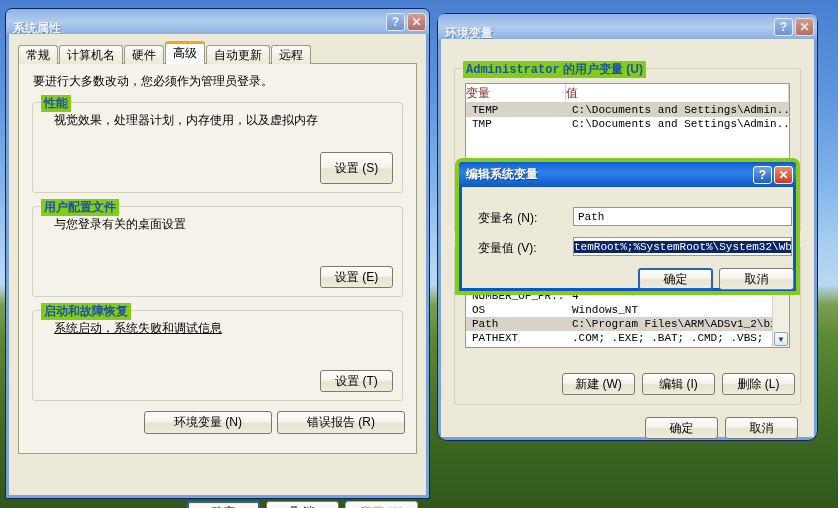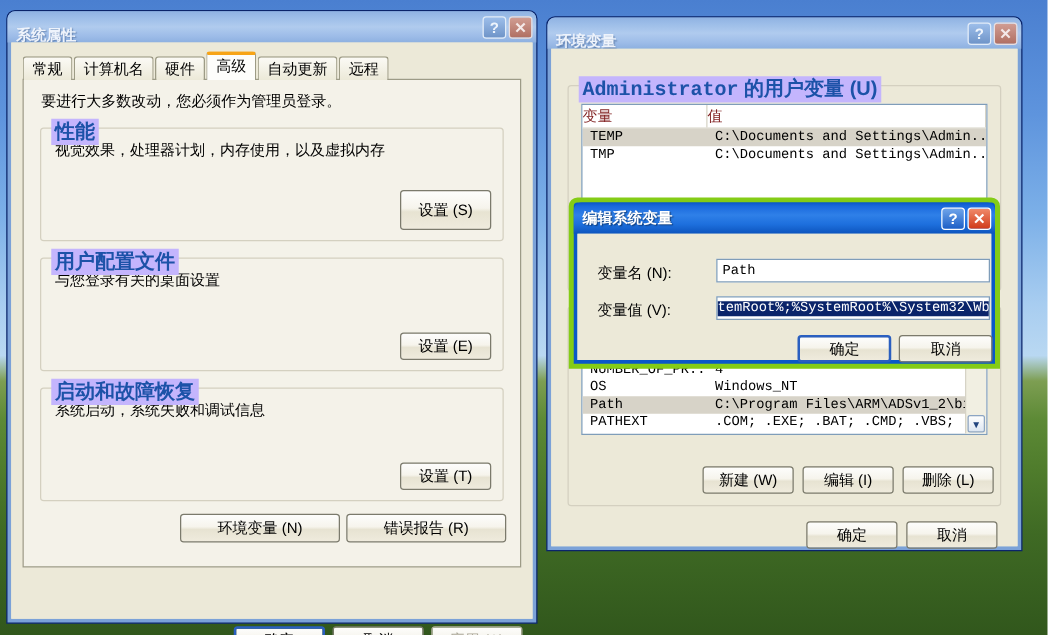--- a/index.html
+++ b/index.html
@@ -88,24 +88,24 @@
   .tabnote { font-size: 12px; color: #000; margin: 9px 0 0 14px; }
   
   .group {
     position: absolute;
     border: 1px solid #d4d0c0;
     border-radius: 3px;
     box-sizing: border-box;
   }
   .group > .glegend {
     position: absolute; top: -8px; left: 8px;
-    background: #c4b5fd; padding: 0 3px;
-    font-size: 16px; color: #1c52a8; font-weight: bold;
-  }
-  .gtext { font-size: 12px; color: #000; margin: 9px 0 0 11px; }
+    background: #84cc16; padding: 0 3px;
+    font-size: 12px; color: #1c52a8; font-weight: bold;
+  }
+  .gtext { font-size: 12px; color: #000; margin: 9px 0 0 21px; }
   
   .btn {
     font-family: "Liberation Sans", sans-serif;
     font-size: 12px; color: #000;
     background: linear-gradient(180deg,#fdfdfc 0%,#f6f4ec 45%,#e7e3d2 55%,#efebdd 100%);
     border: 1px solid #7b7a6c;
     border-radius: 3px;
     display: flex; align-items: center; justify-content: center;
     box-sizing: border-box;
     white-space: nowrap;
@@ -188,37 +188,37 @@
         <div class="gtext">视觉效果，处理器计划，内存使用，以及虚拟内存</div>
         <div class="btn" style="position:absolute; right:9px; bottom:8px; width:73px; height:32px;">设置 (S)</div>
       </div>
 
       <div class="group" style="left:13px; top:142px; right:13px; height:91px;">
         <div class="glegend">用户配置文件</div>
         <div class="gtext">与您登录有关的桌面设置</div>
         <div class="btn" style="position:absolute; right:9px; bottom:8px; width:73px; height:22px;">设置 (E)</div>
       </div>
 
-      <div class="group" style="left:13px; top:246px; right:13px; height:91px;">
+      <div class="group" style="left:13px; top:246px; right:13px; height:91px;text-decoration:underline;">
         <div class="glegend">启动和故障恢复</div>
         <div class="gtext">系统启动，系统失败和调试信息</div>
         <div class="btn" style="position:absolute; right:9px; bottom:8px; width:73px; height:22px;">设置 (T)</div>
       </div>
 
       <div class="btn" style="position:absolute; left:125px; top:347px; width:128px; height:23px;">环境变量 (N)</div>
       <div class="btn" style="position:absolute; left:258px; top:347px; width:128px; height:23px;">错误报告 (R)</div>
     </div>
 
     <div class="btn default" style="position:absolute; left:177px; top:466px; width:73px; height:22px;">确定</div>
     <div class="btn" style="position:absolute; left:256px; top:466px; width:73px; height:22px;">取消</div>
     <div class="btn disabled" style="position:absolute; left:335px; top:466px; width:73px; height:22px;">应用 (A)</div>
   </div>
 </div>
 
-<div class="win inactive" style="left:437px; top:13px; width:381px; height:428px;">
+<div class="win inactive" style="left:437px; top:13px; width:381px; height:428px;border-radius:10px;">
   <div class="titlebar inactive">
     <div class="title-text inactive">环境变量</div>
     <div class="tbtn help dim">?</div>
     <div class="tbtn close dim">✕</div>
   </div>
   <div class="client">
 
     <div class="group" style="left:12px; top:28px; right:12px; height:165px;">
       <div class="glegend">
         <span class="mono">Administrator</span><span> 的用户变量 (U)</span>

